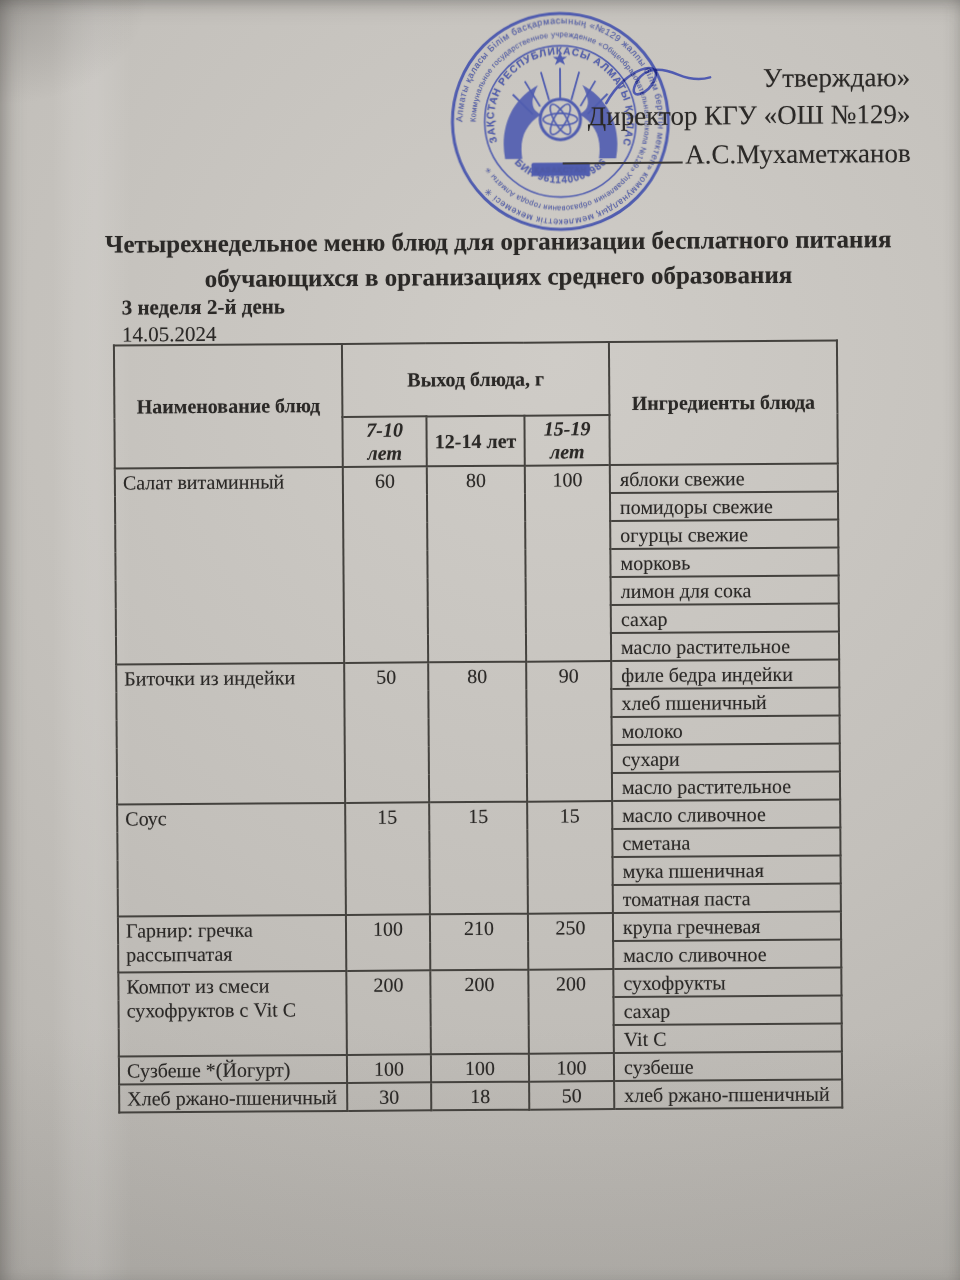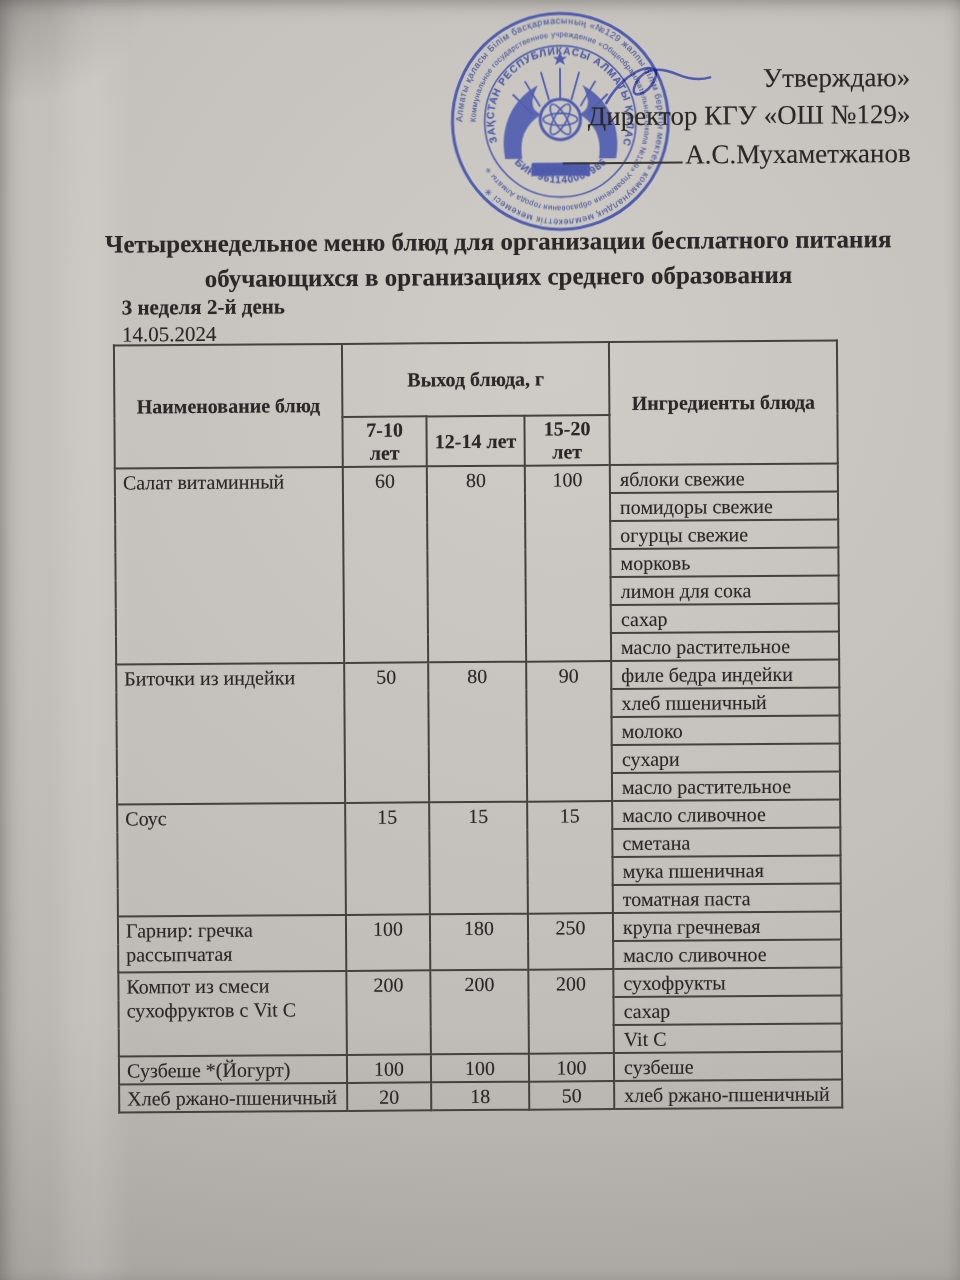--- a/index.html
+++ b/index.html
@@ -37,21 +37,21 @@
   .menu-table{position:absolute;left:115px;top:342px;border-collapse:collapse;
               table-layout:fixed;width:723px;font-size:20px;}
   .menu-table th,.menu-table td{border:2px solid #44423e;padding:1px 6px;
               overflow:hidden;}
   .menu-table th{font-weight:bold;text-align:center;vertical-align:middle;line-height:23px;}
   .menu-table td{vertical-align:top;line-height:24px;}
   tr.h1{height:73px;} tr.h2{height:46px;} .menu-table tbody tr{height:27px;}
   td.dish{text-align:left;padding-left:7px;}
   td.num{text-align:center;}
   td.ing{text-align:left;padding-left:9px;}
-  .agewrap{display:inline-block;}
+  .agewrap{display:inline-block;font-style:italic;}
   .w48{width:48px;} .w54{width:54px;}
 </style>
 </head>
 <body>
 
 <div class="page">
   <div class="tilt">
 
     <svg class="stamp" viewBox="0 0 230 230">
       <defs>
@@ -143,21 +143,21 @@
       </colgroup>
       <thead>
         <tr class="h1">
           <th rowspan="2">Наименование блюд</th>
           <th colspan="3">Выход блюда, г</th>
           <th rowspan="2">Ингредиенты блюда</th>
         </tr>
         <tr class="h2">
           <th><span class="agewrap w48">7-10 лет</span></th>
           <th><span>12-14 лет</span></th>
-          <th><span class="agewrap w54">15-20 лет</span></th>
+          <th><span class="agewrap w54">15-19 лет</span></th>
         </tr>
       </thead>
       <tbody>
 
         <tr>
           <td class="dish" rowspan="7">Салат витаминный</td>
           <td class="num" rowspan="7">60</td>
           <td class="num" rowspan="7">80</td>
           <td class="num" rowspan="7">100</td>
           <td class="ing">яблоки свежие</td>
@@ -214,21 +214,21 @@
         <tr>
             <td class="ing">мука пшеничная</td>
           </tr>
         <tr>
             <td class="ing">томатная паста</td>
           </tr>
 
         <tr>
           <td class="dish" rowspan="2">Гарнир: гречка рассыпчатая</td>
           <td class="num" rowspan="2">100</td>
-          <td class="num" rowspan="2">180</td>
+          <td class="num" rowspan="2">210</td>
           <td class="num" rowspan="2">250</td>
           <td class="ing">крупа гречневая</td>
         </tr>
         <tr>
             <td class="ing">масло сливочное</td>
           </tr>
 
         <tr>
           <td class="dish" rowspan="3">Компот из смеси сухофруктов с Vit C</td>
           <td class="num" rowspan="3">200</td>
@@ -246,21 +246,21 @@
         <tr>
           <td class="dish">Сузбеше *(Йогурт)</td>
           <td class="num">100</td>
           <td class="num">100</td>
           <td class="num">100</td>
           <td class="ing">сузбеше</td>
         </tr>
 
         <tr>
           <td class="dish">Хлеб ржано-пшеничный</td>
-          <td class="num">20</td>
+          <td class="num">30</td>
           <td class="num">18</td>
           <td class="num">50</td>
           <td class="ing">хлеб ржано-пшеничный</td>
         </tr>
       </tbody>
     </table>
 
   </div>
 </div>
 

